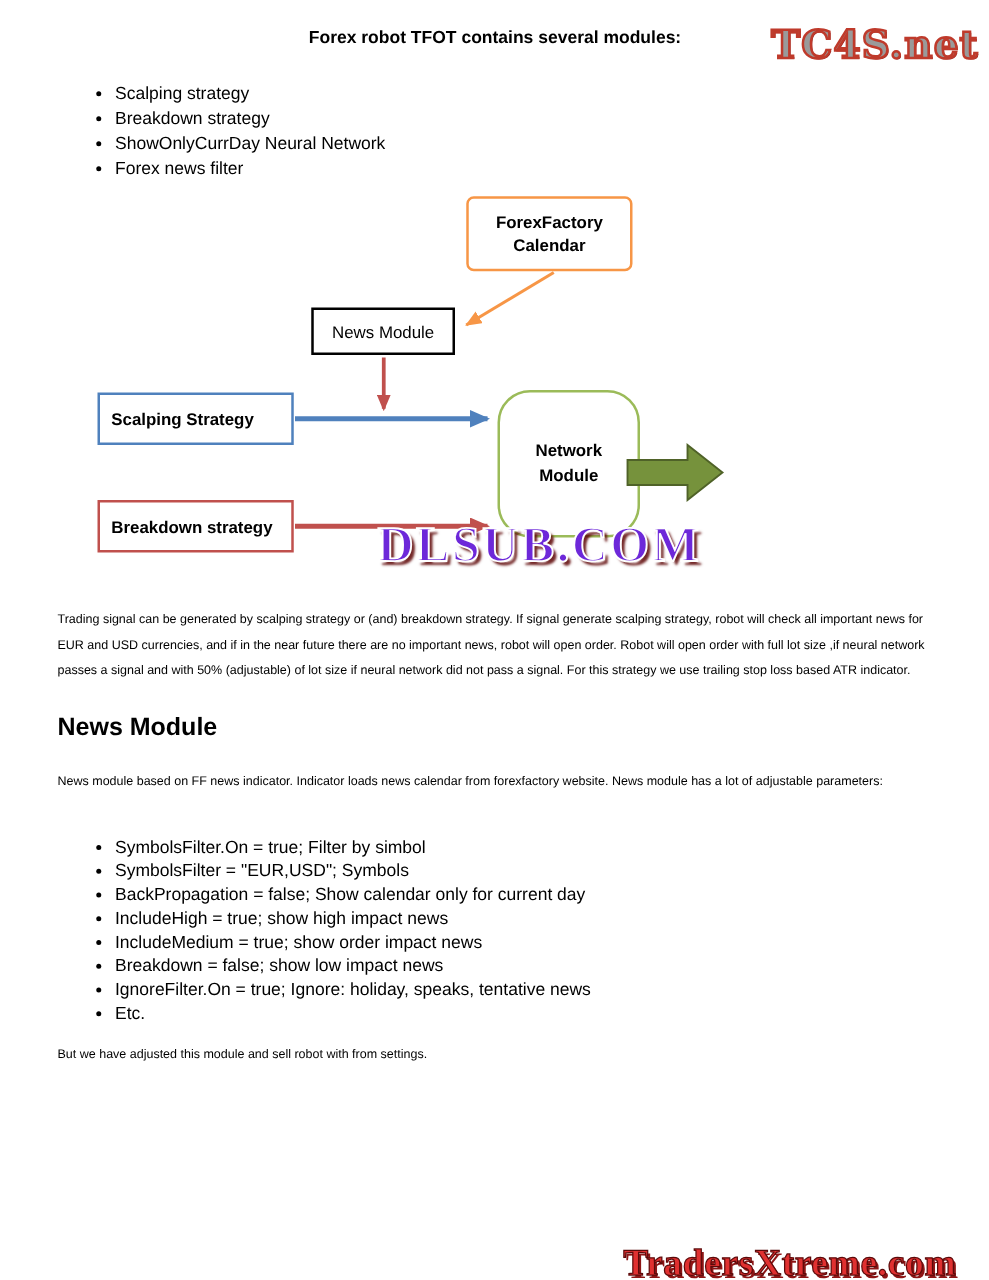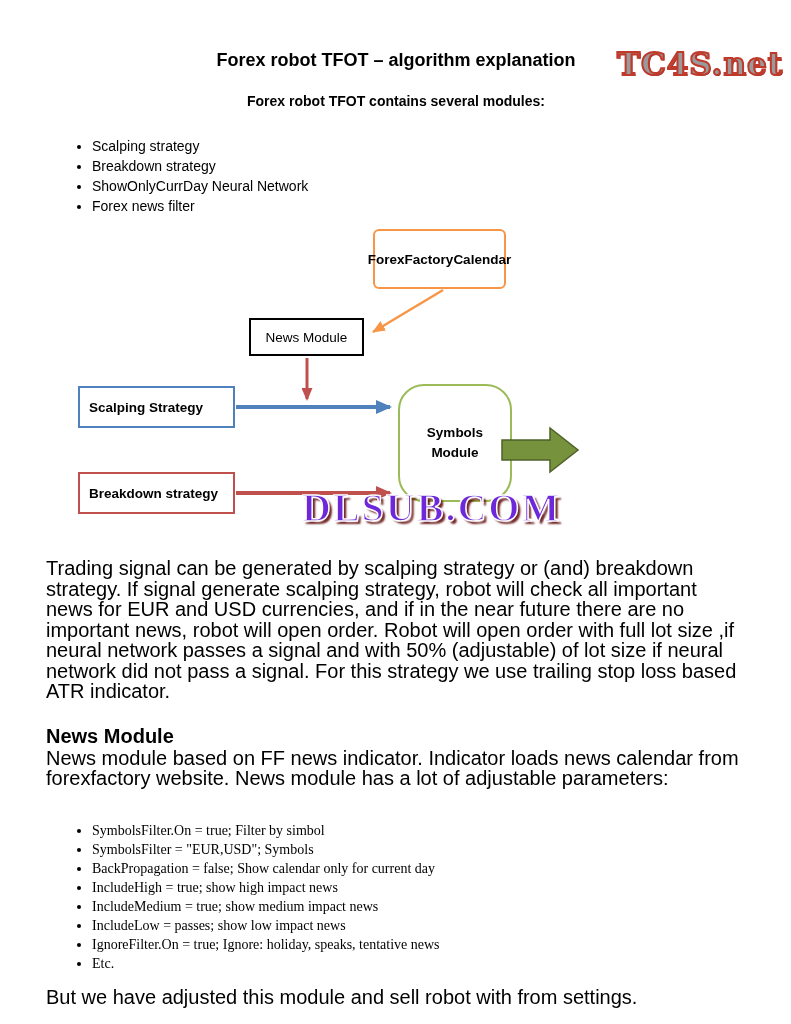--- a/index.html
+++ b/index.html
@@ -46,44 +46,44 @@
     font-size:18px; font-weight:bold; line-height:24px;
   }
   .intro-heading {
     margin-top:20px; font-size:14px; font-weight:bold; line-height:18px;text-align:center;
   }
   ul.modules {
     margin-top:26px; padding-left:46px; list-style:disc;
   }
   ul.modules li { font-size:14px; line-height:20px; }
 
-  p.body-p { font-size:20px; line-height:20.5px; width:702px; }
+  p.body-p { font-size:10px; line-height:20.5px; width:702px; }
   .p1 { margin-top:8px; }
   .p2 { margin-top:17px; }
 
   h2.news-heading { margin-top:22px; font-size:20px; line-height:24px; }
-  .news-intro { }
+  .news-intro { margin-top:22px; }
 
-  ul.params { margin-top:32px; padding-left:46px; list-style:disc;font-family:Liberation Serif, serif; }
+  ul.params { margin-top:32px; padding-left:46px; list-style:disc; }
   ul.params li { font-size:14px; line-height:19px; }
 
   .outro { margin-top:14px; }
 
   
   .diagram { position:relative; height:328px; margin-top:6px; }
   .diagram svg.connectors { position:absolute; left:0; top:0; z-index:2; }
   .dnode {
     position:absolute; z-index:1; background:#fff;
     display:flex; align-items:center;
     font-size:13.5px;
   }
   .node-forexfactory {
     left:327px; top:7px; width:133px; height:60px;
     border:2px solid #f79646; border-radius:6px;
-    flex-direction:row; justify-content:center;
+    flex-direction:column; justify-content:center;
     font-weight:bold; line-height:19px; text-align:center;
   }
   .node-news {
     left:203px; top:96px; width:115px; height:38px;
     border:2px solid #000000; justify-content:center;
   }
   .node-scalping {
     left:32px; top:164px; width:157px; height:42px;
     border:2px solid #4f81bd; font-weight:bold; padding-left:9px;
   }
@@ -100,21 +100,20 @@
 </style>
 </head>
 <body>
 
 <div class="page">
 
   <div class="logo-top">TC4S.net</div>
 
   <div class="content">
 
-    <h1 class="doc-title">Forex robot TFOT – algorithm explanation</h1>
 
     <div class="intro-heading">Forex robot TFOT contains several modules:</div>
 
     <ul class="modules">
       <li>Scalping strategy</li>
       <li>Breakdown strategy</li>
       <li>ShowOnlyCurrDay Neural Network</li>
       <li>Forex news filter</li>
     </ul>
 
@@ -127,21 +126,21 @@
 
       <div class="dnode node-news">
         <span>News Module</span>
       </div>
 
       <div class="dnode node-scalping">
         <span>Scalping Strategy</span>
       </div>
 
       <div class="dnode node-neural">
-        <span>Symbols</span>
+        <span>Network</span>
         <span>Module</span>
       </div>
 
       <div class="dnode node-breakdown">
         <span>Breakdown strategy</span>
       </div>
 
       <svg class="connectors" width="560" height="328" viewBox="0 0 560 328">
         <defs>
           <marker id="ah-orange" markerUnits="userSpaceOnUse" markerWidth="13" markerHeight="11" refX="12" refY="5.5" orient="auto">
@@ -176,22 +175,22 @@
 
     <h2 class="news-heading">News Module</h2>
 
     <p class="body-p news-intro">News module based on FF news indicator. Indicator loads news calendar from forexfactory website. News module has a lot of adjustable parameters:</p>
 
     <ul class="params">
       <li>SymbolsFilter.On = true; Filter by simbol</li>
       <li>SymbolsFilter = "EUR,USD"; Symbols</li>
       <li>BackPropagation = false; Show calendar only for current day</li>
       <li>IncludeHigh = true; show high impact news</li>
-      <li>IncludeMedium = true; show medium impact news</li>
-      <li>IncludeLow = passes; show low impact news</li>
+      <li>IncludeMedium = true; show order impact news</li>
+      <li>Breakdown = false; show low impact news</li>
       <li>IgnoreFilter.On = true; Ignore: holiday, speaks, tentative news</li>
       <li>Etc.</li>
     </ul>
 
     <p class="body-p outro">But we have adjusted this module and sell robot with from settings.</p>
 
   </div>
 
   <div class="logo-bottom">TradersXtreme.com</div>
 

